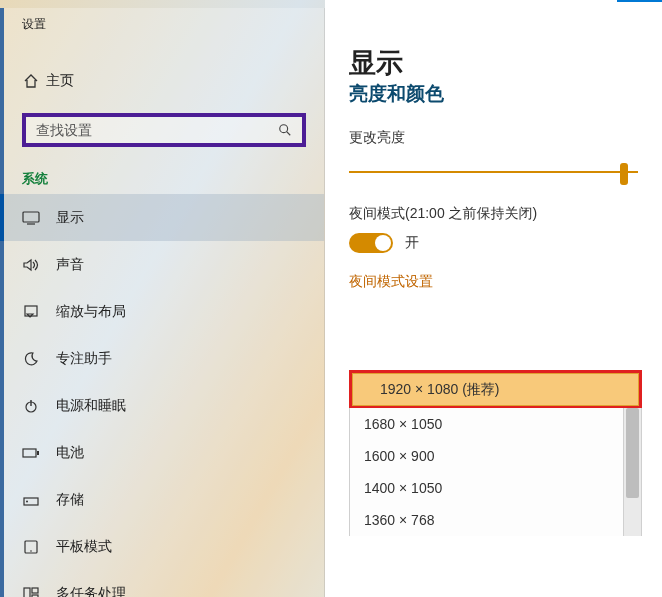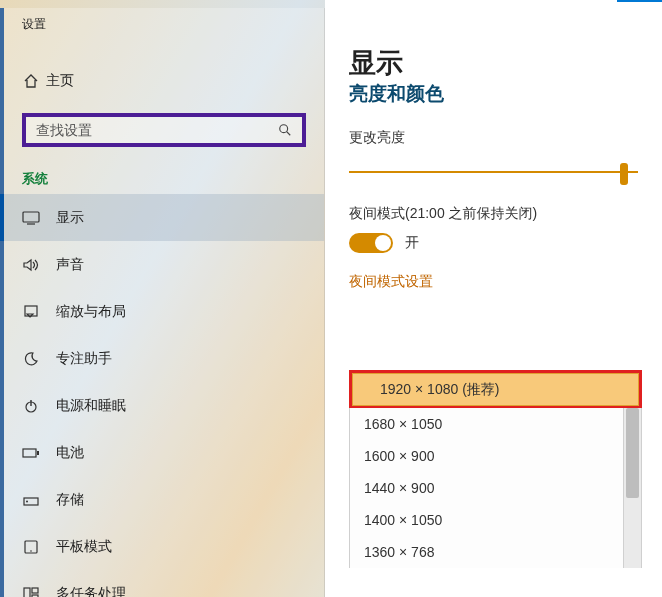--- a/index.html
+++ b/index.html
@@ -254,23 +254,20 @@
 </div>
 
 <div class="dd-list">
   <div class="dd-item">
       <span>1680 × 1050</span>
     </div>
   <div class="dd-item">
       <span>1600 × 900</span>
     </div>
   <div class="dd-item">
-      <span>1440 × 900</span>
-    </div>
-  <div class="dd-item">
       <span>1400 × 1050</span>
     </div>
   <div class="dd-item">
       <span>1360 × 768</span>
     </div>
   <div class="dd-scroll">
     <div class="dd-scroll-thumb"></div>
   </div>
 </div>
 

